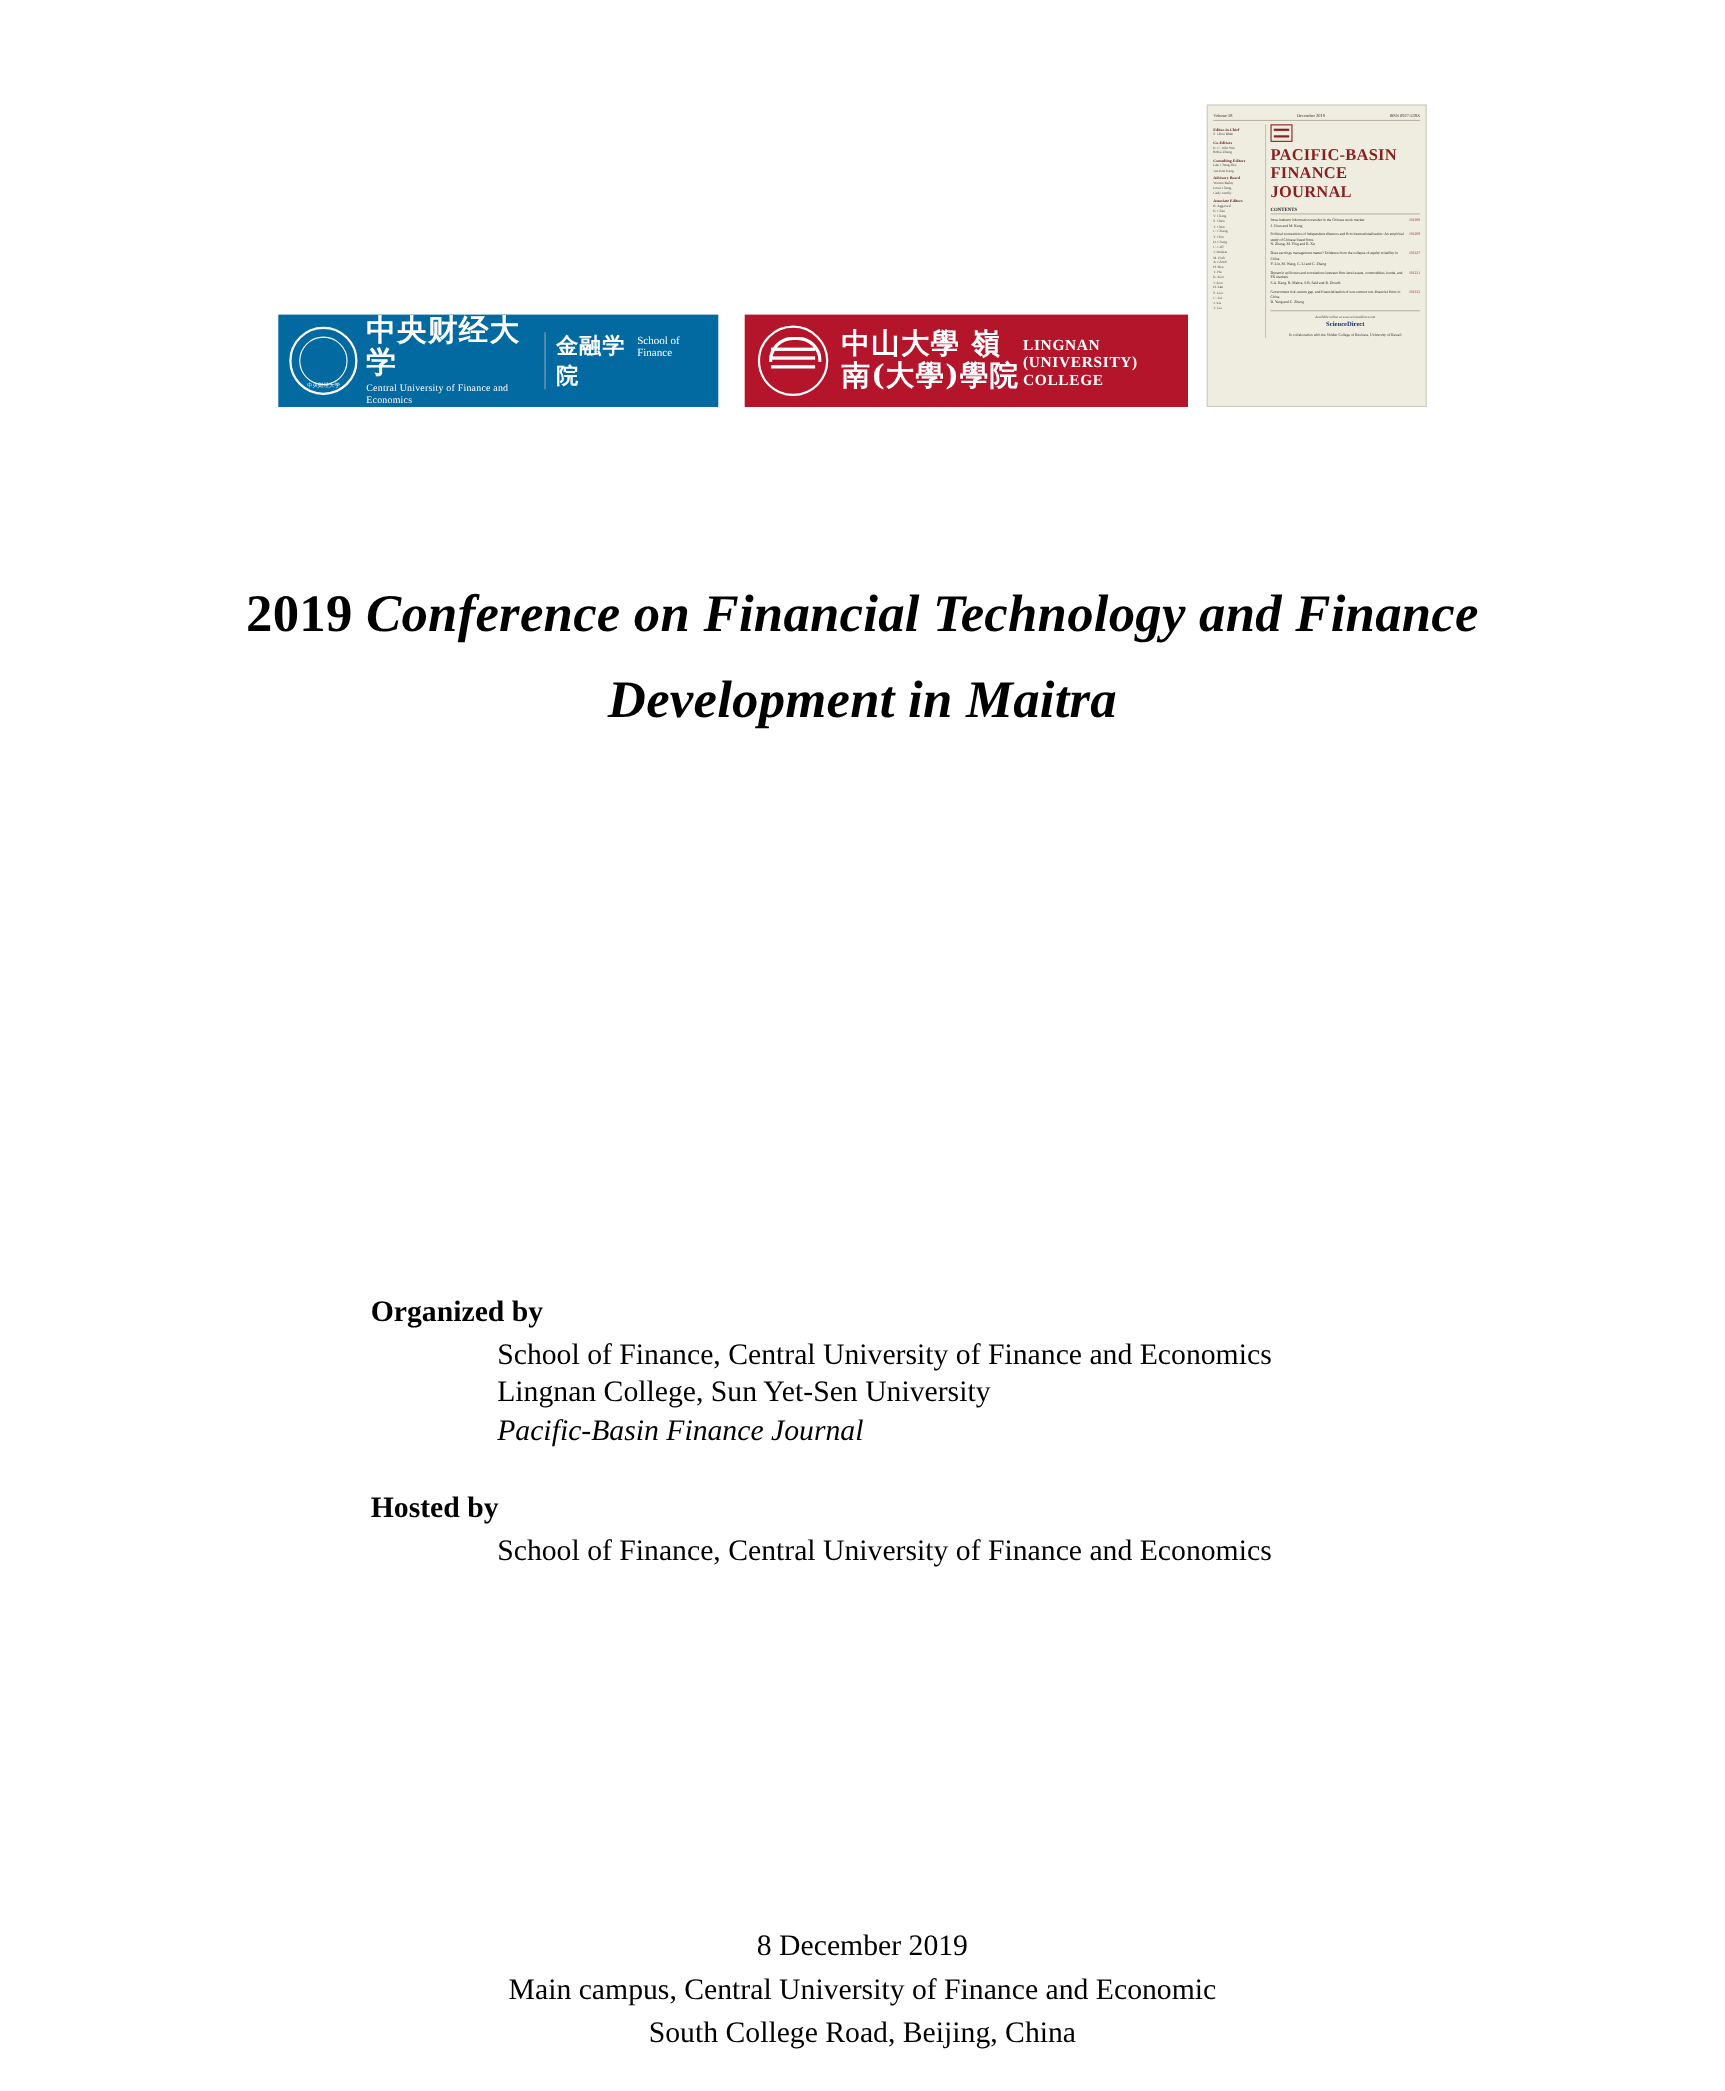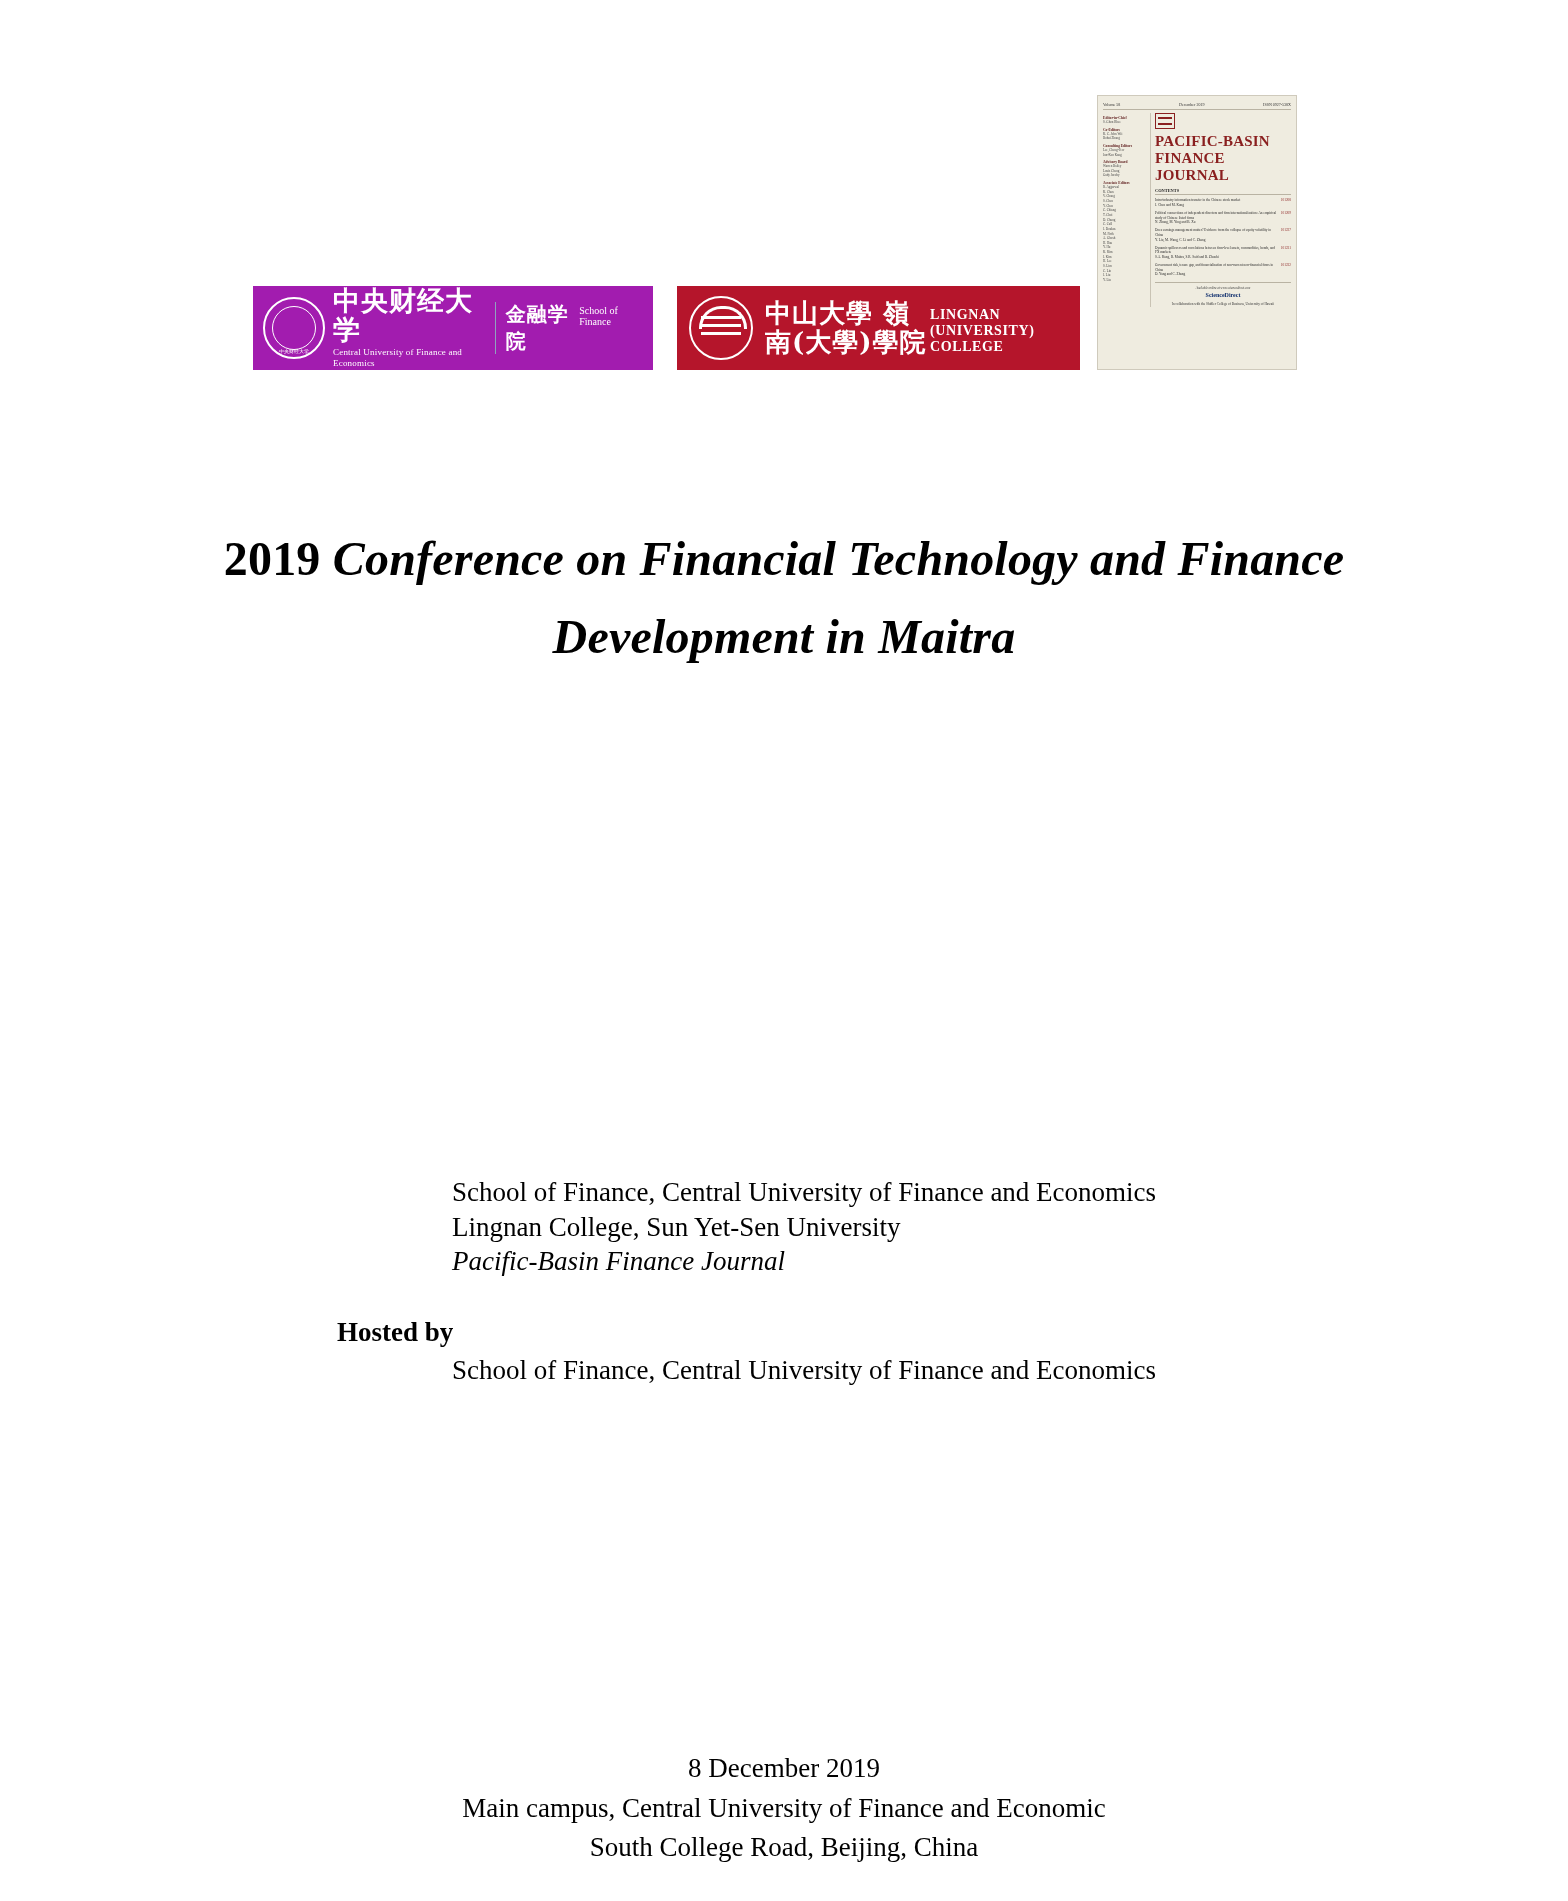--- a/index.html
+++ b/index.html
@@ -25,21 +25,21 @@
     height: 400px;
   }
 
   
   .logo-cufe {
     position: absolute;
     left: 253px;
     top: 286px;
     width: 400px;
     height: 84px;
-    background: #a21caf;
+    background: #0369a1;
     display: flex;
     align-items: center;
     box-sizing: border-box;
     padding: 0 10px;
   }
   .logo-cufe .seal {
     width: 58px;
     height: 58px;
     border-radius: 50%;
     border: 2px solid #ffffff;
@@ -467,20 +467,21 @@
 </div>
 
 <div class="doc-title">
   <span class="year">2019</span>
   <span>Conference on Financial Technology and Finance</span>
   <br>
   <span>Development in Maitra</span>
 </div>
 
 <div class="orgblock">
+  <div class="head">Organized by</div>
   <div class="indent">School of Finance, Central University of Finance and Economics</div>
   <div class="indent">Lingnan College, Sun Yet-Sen University</div>
   <div class="indent italic">Pacific-Basin Finance Journal</div>
 
   <div class="spacer"></div>
 
   <div class="head">Hosted by</div>
   <div class="indent">School of Finance, Central University of Finance and Economics</div>
 </div>
 

